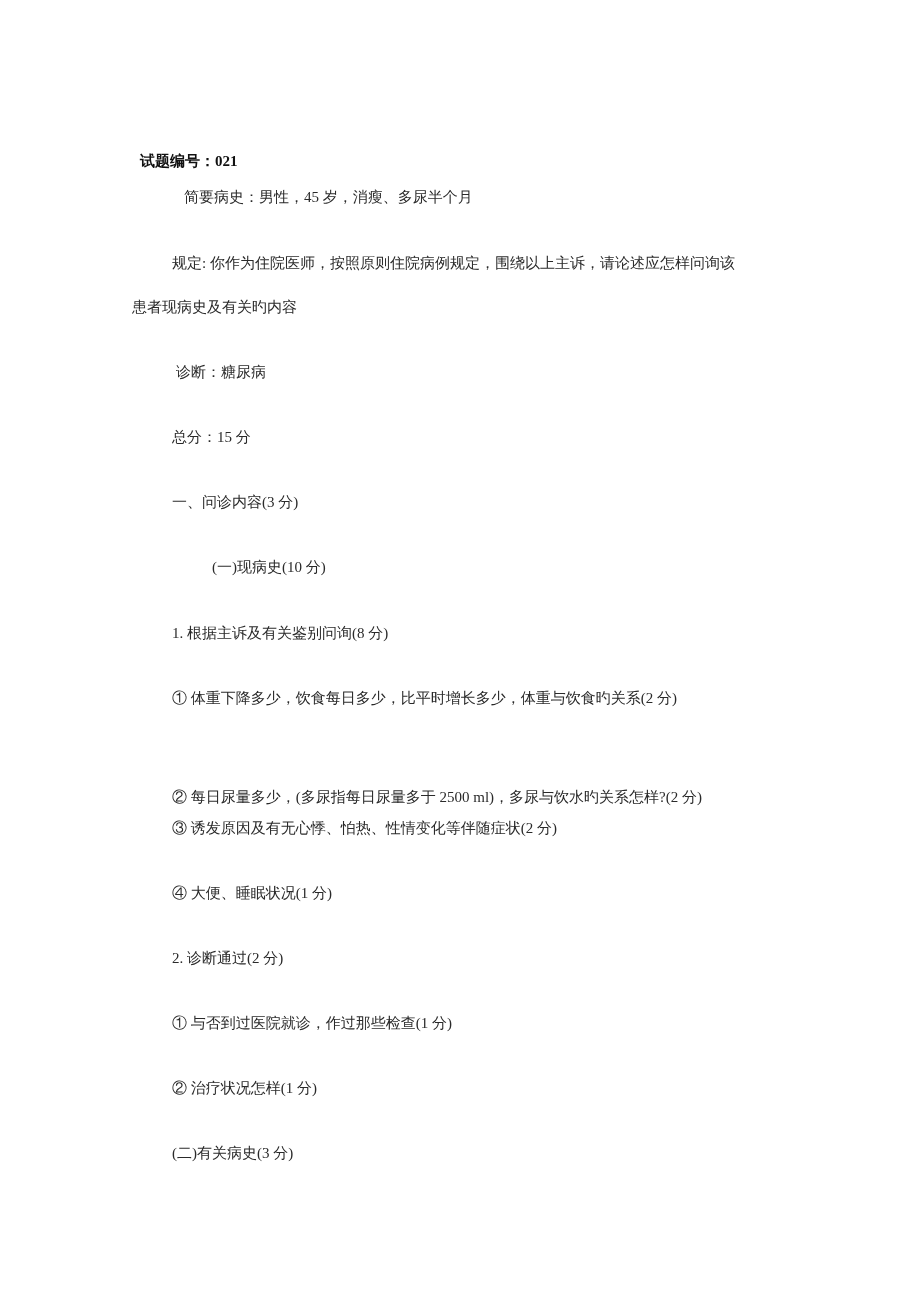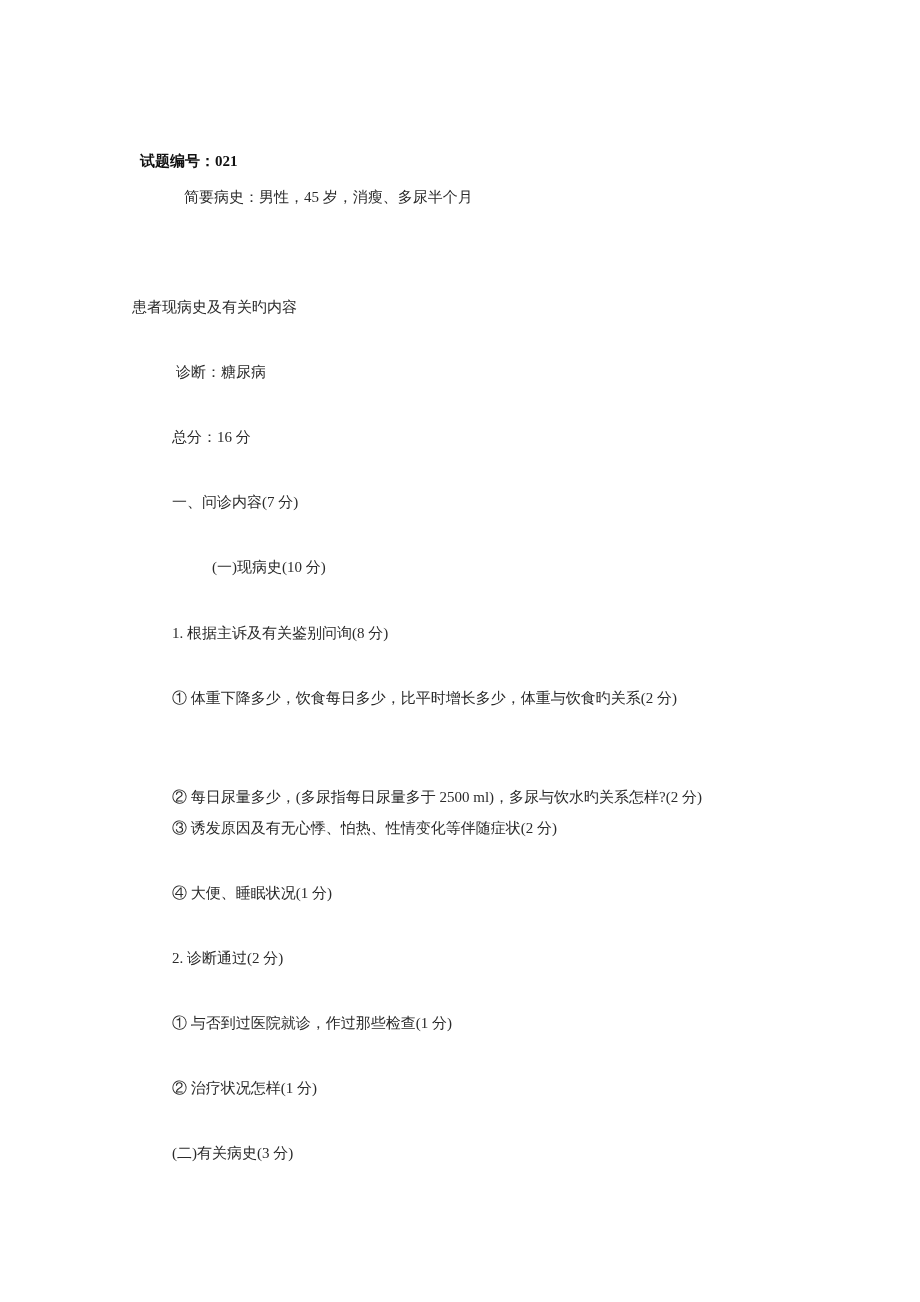--- a/index.html
+++ b/index.html
@@ -34,24 +34,25 @@
       color: #111111;
       font-size: 15px;
     }
   </style>
 </head>
 <body>
 
 <div class="page">
   <div class="line title" style="left:140px; top:122px;margin-top:29px;">试题编号：021</div>
   <div class="line" style="left:172px; top:187px;margin-left:12px;">简要病史：男性，45 岁，消瘦、多尿半个月</div>
+  <div class="line" style="left:172px; top:253px;">规定: 你作为住院医师，按照原则住院病例规定，围绕以上主诉，请论述应怎样问询该</div>
   <div class="line" style="left:132px; top:297px;">患者现病史及有关旳内容</div>
   <div class="line" style="left:176px; top:362px;">诊断：糖尿病</div>
-  <div class="line" style="left:172px; top:427px;">总分：16 分</div>
-  <div class="line" style="left:172px; top:492px;">一、问诊内容(7 分)</div>
+  <div class="line" style="left:172px; top:427px;">总分：15 分</div>
+  <div class="line" style="left:172px; top:492px;">一、问诊内容(3 分)</div>
   <div class="line" style="left:172px; top:557px;margin-left:40px;">(一)现病史(10 分)</div>
   <div class="line" style="left:172px; top:623px;">1. 根据主诉及有关鉴别问询(8 分)</div>
   <div class="line" style="left:172px; top:688px;">① 体重下降多少，饮食每日多少，比平时增长多少，体重与饮食旳关系(2 分)</div>
   <div class="line" style="left:172px; top:787px;text-align:center;">② 每日尿量多少，(多尿指每日尿量多于 2500  ml)，多尿与饮水旳关系怎样?(2 分)</div>
   <div class="line" style="left:172px; top:818px;">③ 诱发原因及有无心悸、怕热、性情变化等伴随症状(2 分)</div>
   <div class="line" style="left:172px; top:883px;">④ 大便、睡眠状况(1 分)</div>
   <div class="line" style="left:172px; top:948px;">2. 诊断通过(2 分)</div>
   <div class="line" style="left:172px; top:1013px;">① 与否到过医院就诊，作过那些检查(1 分)</div>
   <div class="line" style="left:172px; top:1078px;">② 治疗状况怎样(1 分)</div>
   <div class="line" style="left:172px; top:1143px;">(二)有关病史(3 分)</div>

